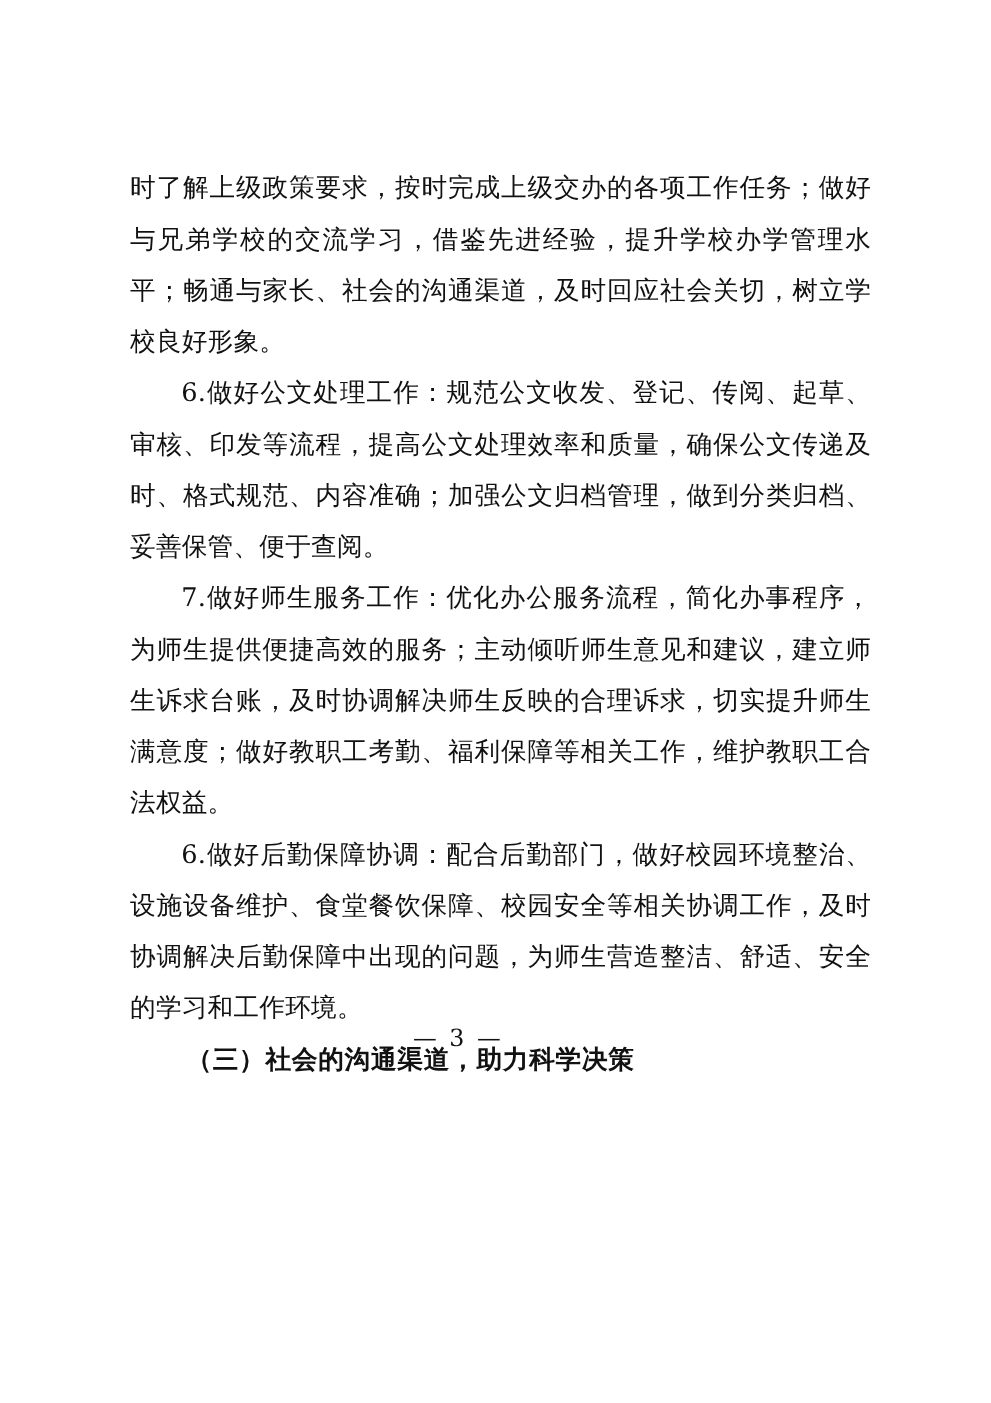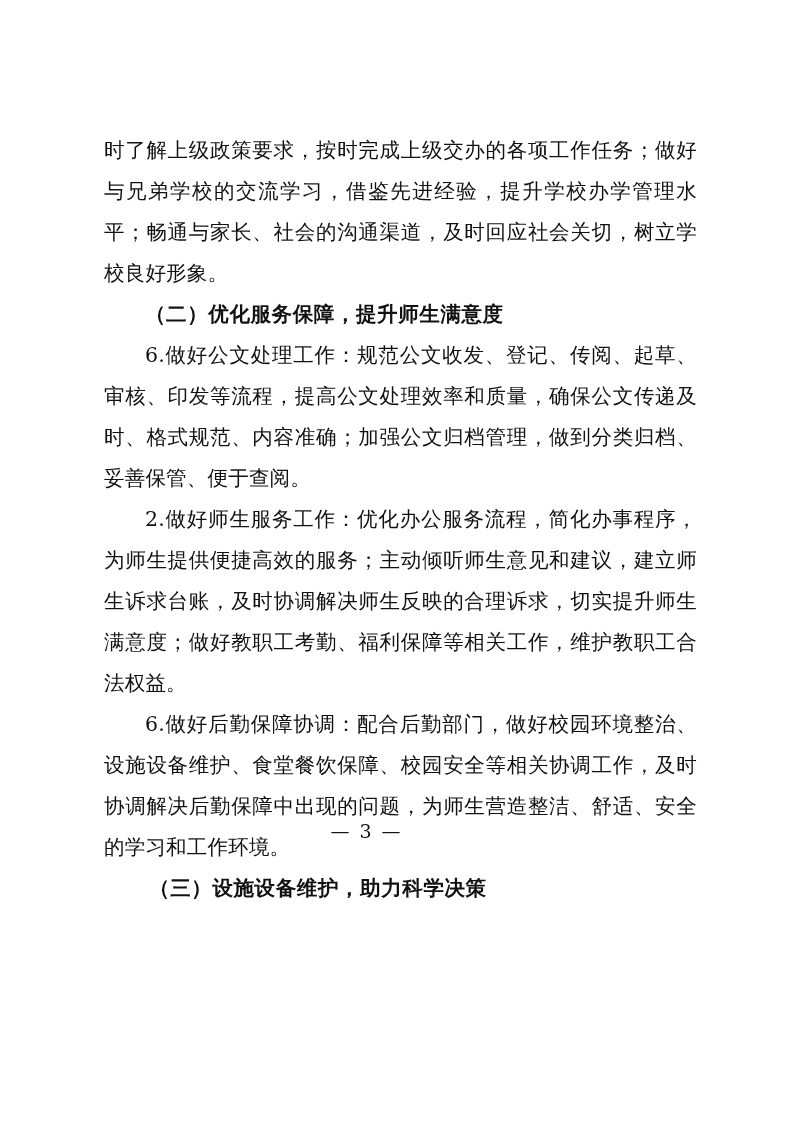--- a/index.html
+++ b/index.html
@@ -63,22 +63,21 @@
   .page-num-wrap {
     display: inline-block;
   }
 </style>
 </head>
 <body>
 
 <div class="page">
   <div class="doc-body">
     <p class="para para-cont">时了解上级政策要求，按时完成上级交办的各项工作任务；做好与兄弟学校的交流学习，借鉴先进经验，提升学校办学管理水平；畅通与家长、社会的沟通渠道，及时回应社会关切，树立学校良好形象。</p>
-    <p class="heading">（二）优化服务保障，提升师生满意度</p>
     <p class="para">6.做好公文处理工作：规范公文收发、登记、传阅、起草、审核、印发等流程，提高公文处理效率和质量，确保公文传递及时、格式规范、内容准确；加强公文归档管理，做到分类归档、妥善保管、便于查阅。</p>
-    <p class="para">2.做好师生服务工作：优化办公服务流程，简化办事程序，为师生提供便捷高效的服务；主动倾听师生意见和建议，建立师生诉求台账，及时协调解决师生反映的合理诉求，切实提升师生满意度；做好教职工考勤、福利保障等相关工作，维护教职工合法权益。</p>
+    <p class="para">7.做好师生服务工作：优化办公服务流程，简化办事程序，为师生提供便捷高效的服务；主动倾听师生意见和建议，建立师生诉求台账，及时协调解决师生反映的合理诉求，切实提升师生满意度；做好教职工考勤、福利保障等相关工作，维护教职工合法权益。</p>
     <p class="para">6.做好后勤保障协调：配合后勤部门，做好校园环境整治、设施设备维护、食堂餐饮保障、校园安全等相关协调工作，及时协调解决后勤保障中出现的问题，为师生营造整洁、舒适、安全的学习和工作环境。</p>
-    <p class="heading heading-ind3">（三）设施设备维护，助力科学决策</p>
+    <p class="heading heading-ind3">（三）社会的沟通渠道，助力科学决策</p>
   </div>
   <div class="footer">
     <span class="page-num-wrap">— 3 —</span>
   </div>
 </div>
 
 </body></html>

